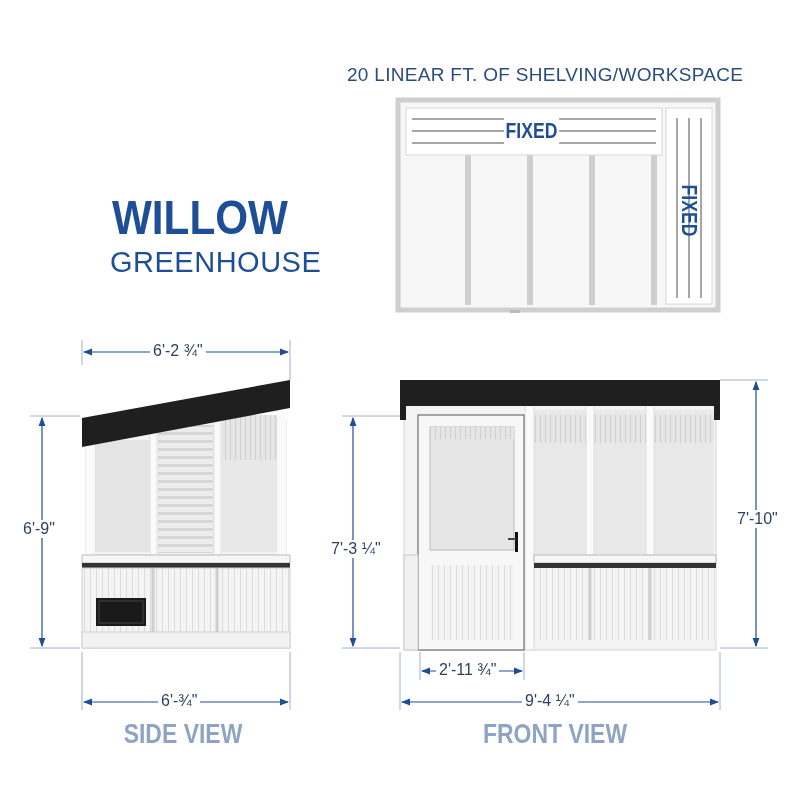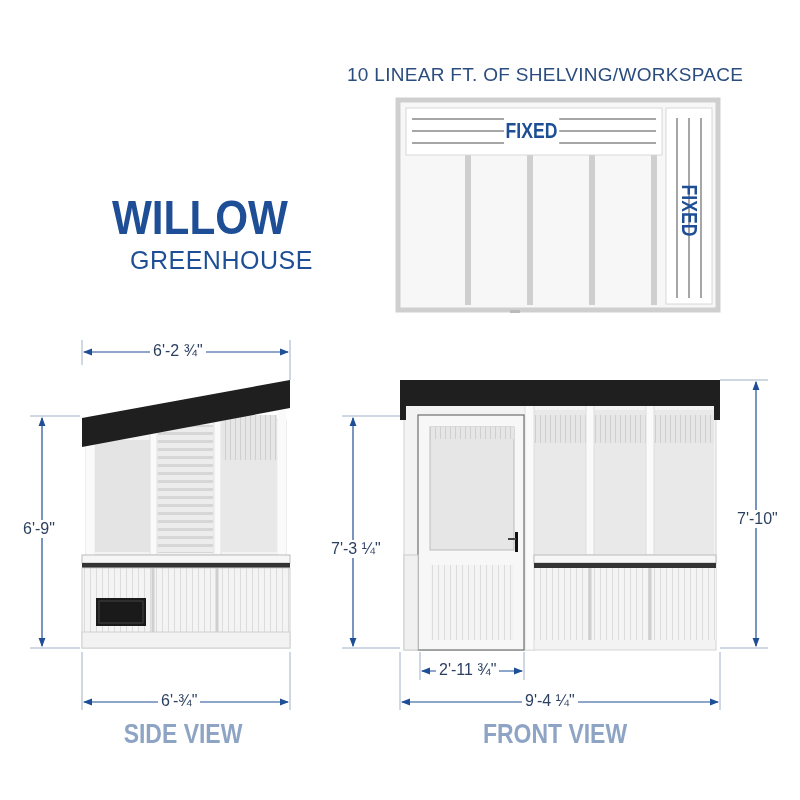--- a/index.html
+++ b/index.html
@@ -1,31 +1,31 @@
 <!DOCTYPE html>
 <html><head>
 <meta charset="utf-8">
 <style>
   html,body{margin:0;padding:0;background:#ffffff;}
   body{width:800px;height:800px;position:relative;overflow:hidden;font-family:"Liberation Sans",sans-serif;}
   .abs{position:absolute;}
   .title-main{left:112px;top:190px;font-size:48px;font-weight:700;color:#1e4f96;letter-spacing:0px;transform:scaleX(0.88);transform-origin:left top;}
-  .title-sub{left:110px;top:246px;font-size:25px;color:#1e4f96;letter-spacing:0.5px;margin-left:20px;}
+  .title-sub{left:110px;top:246px;font-size:29px;color:#1e4f96;letter-spacing:0.5px;}
   .shelf-label{left:347px;top:64px;font-size:19px;color:#2b4c7e;letter-spacing:0.3px;white-space:nowrap;}
   .dim{font-size:16px;color:#2b3f60;background:#fff;padding:0 3px;white-space:nowrap;}
   .view-label{font-size:28px;font-weight:700;color:#8ea4c4;transform:scaleX(0.82);transform-origin:center top;white-space:nowrap;}
   svg{position:absolute;left:0;top:0;}
 </style>
 </head>
 <body>
 
 <div class="abs title-main">WILLOW</div>
 <div class="abs title-sub">GREENHOUSE</div>
 
-<div class="abs shelf-label">10 LINEAR FT. OF SHELVING/WORKSPACE</div>
+<div class="abs shelf-label">20 LINEAR FT. OF SHELVING/WORKSPACE</div>
 
 <svg width="800" height="800" viewBox="0 0 800 800">
   <defs>
     <marker id="arr" markerWidth="8" markerHeight="8" refX="7" refY="4" orient="auto-start-reverse">
       <path d="M0,1 L8,4 L0,7 z" fill="#1e4f96"></path>
     </marker>
     <pattern id="vstripe" width="6" height="10" patternUnits="userSpaceOnUse">
       <rect width="6" height="10" fill="#f4f4f4"></rect>
       <rect x="0" width="1" height="10" fill="#dcdcdc"></rect>
     </pattern>

